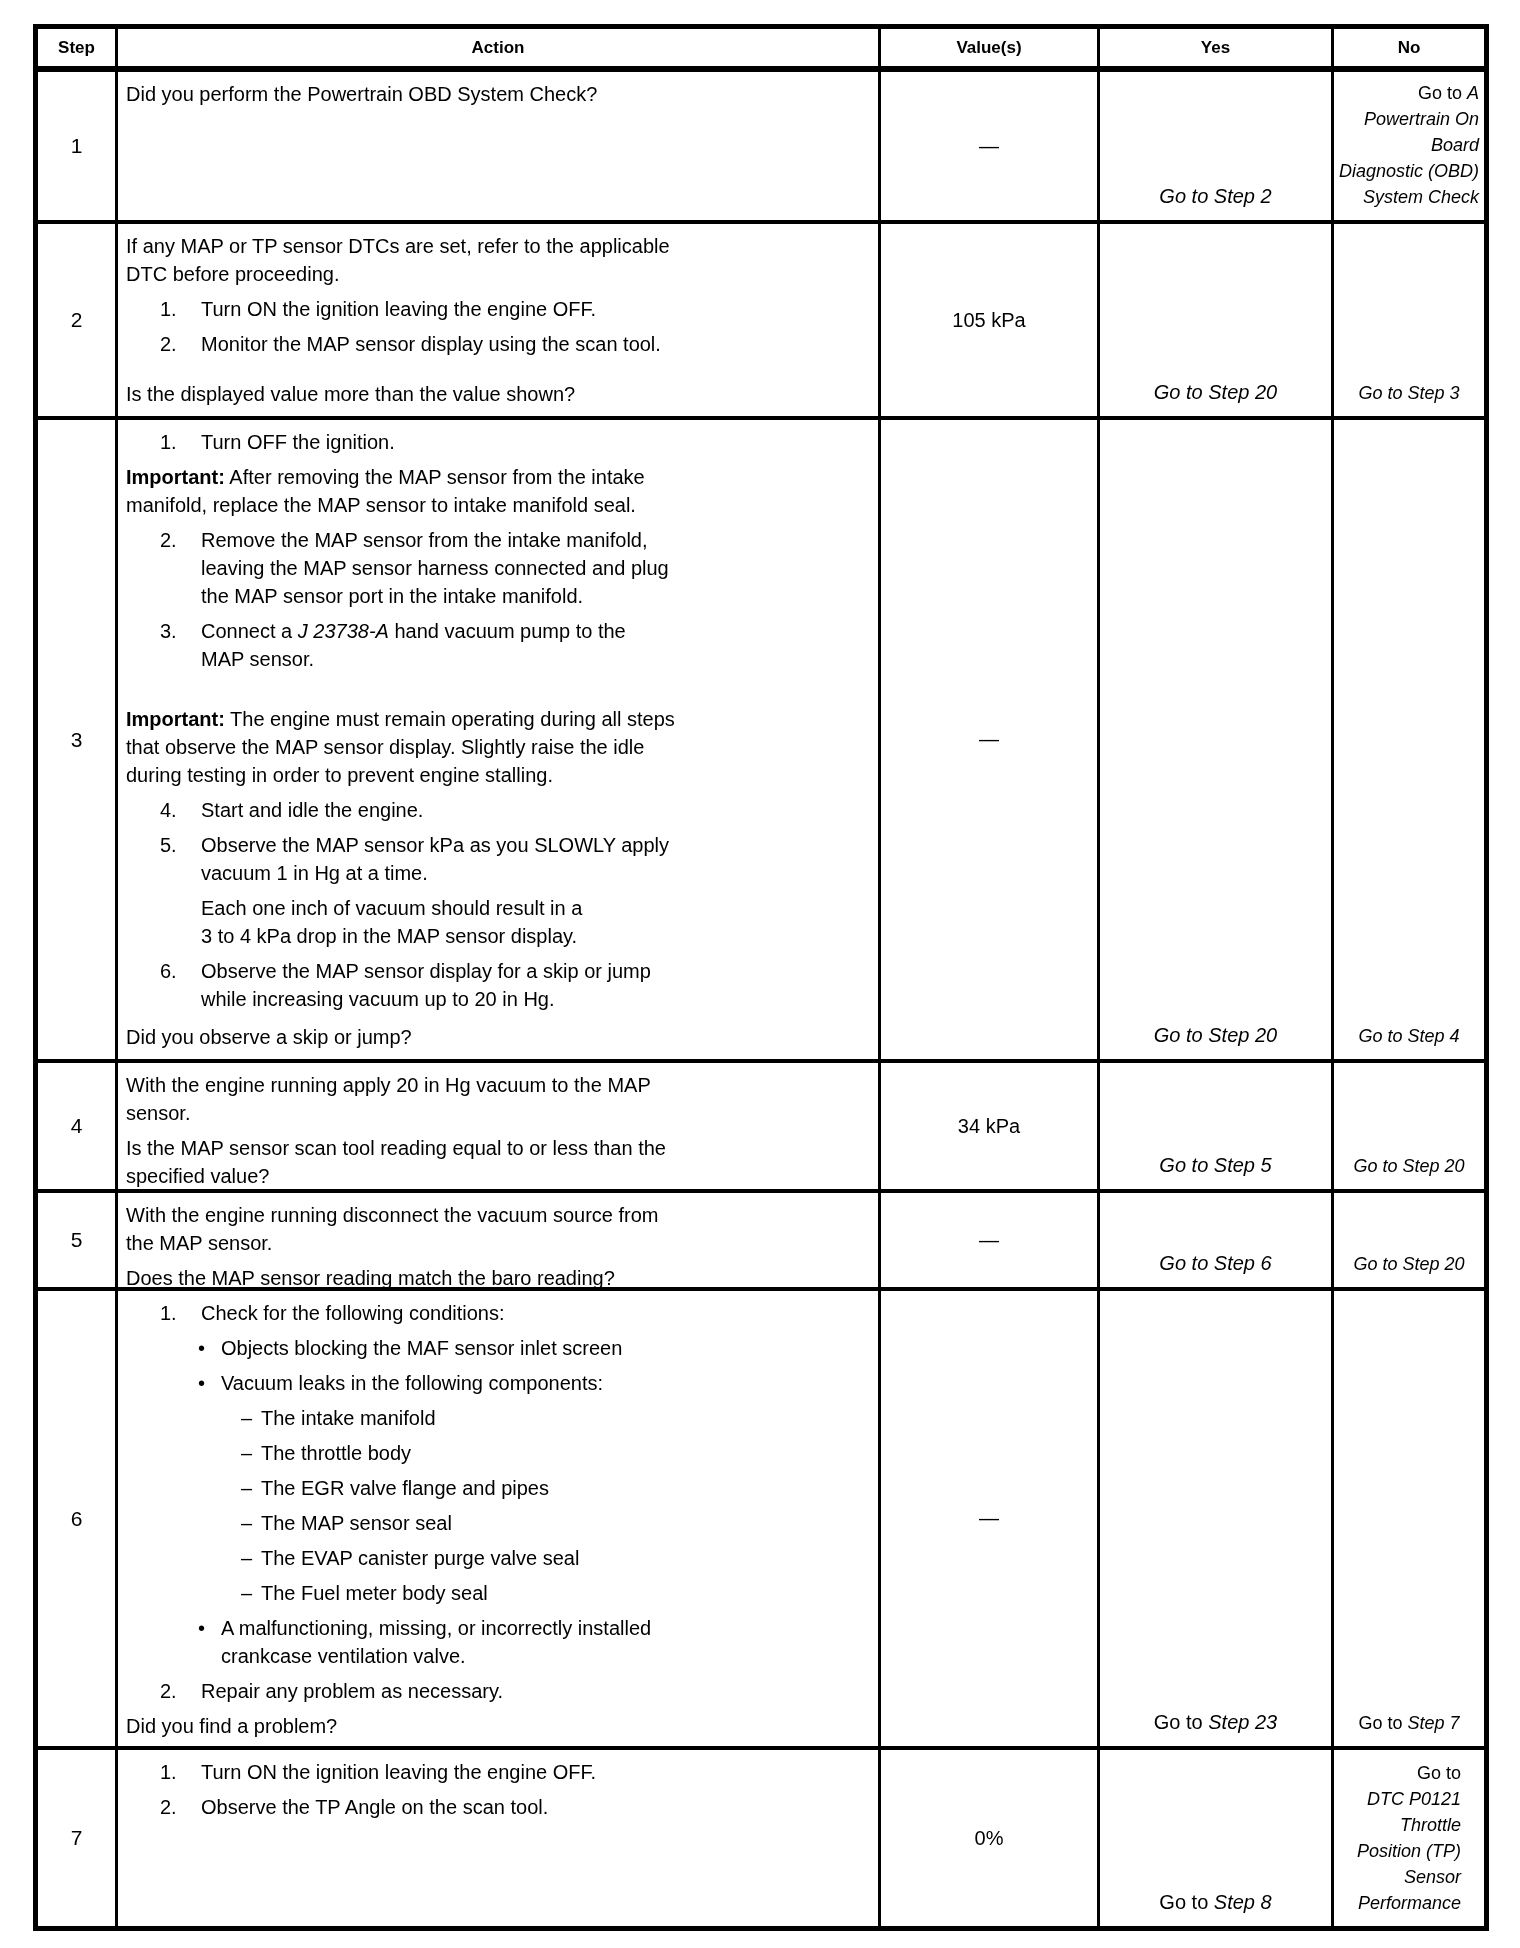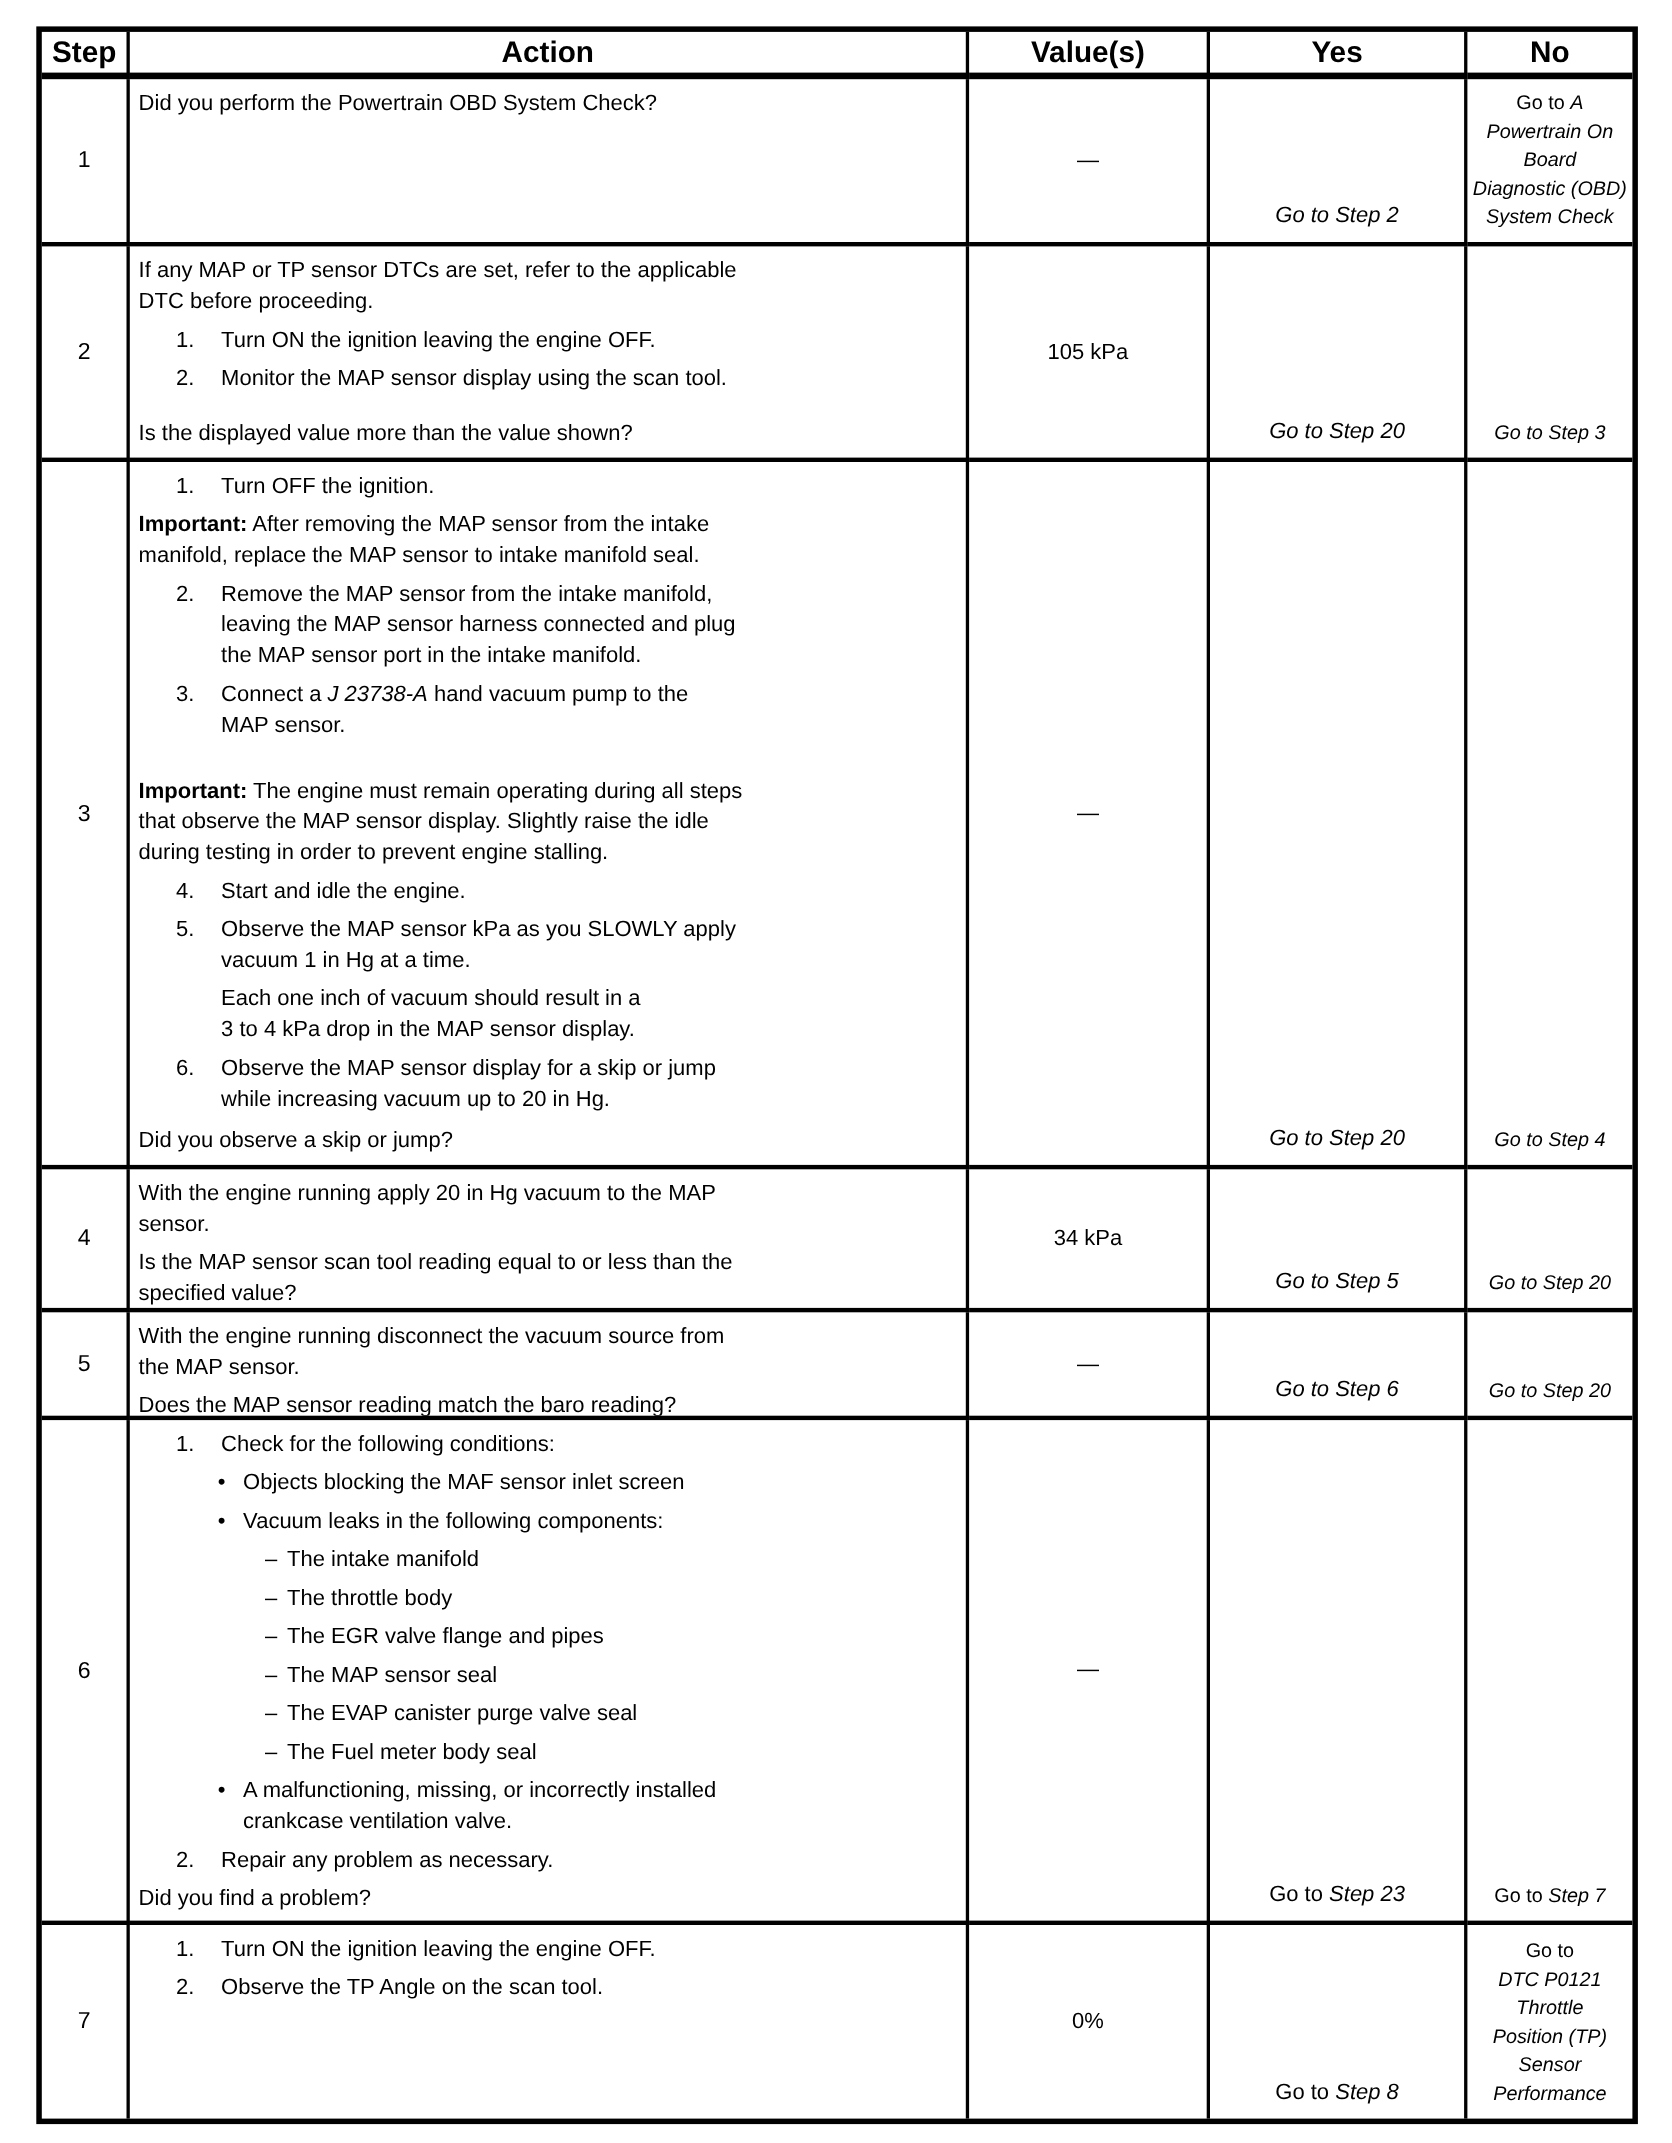--- a/index.html
+++ b/index.html
@@ -3,23 +3,23 @@
 <meta charset="utf-8">
 <style>
   html,body{margin:0;padding:0;background:#fff;}
   body{width:1520px;height:1948px;position:relative;color:var(--ink,#000);
        font-family:"Liberation Sans",sans-serif;}
   .tbl{position:absolute;left:33px;top:24px;width:1446px;box-sizing:content-box;
        border:5px solid var(--ink,#000);display:grid;
        grid-template-columns:80px 763px 219px 234px 150px;background:var(--paper,#fff);}
   .cell{box-sizing:border-box;border-right:3px solid var(--ink,#000);
         border-bottom:4px solid var(--ink,#000);overflow:hidden;}
-  .cell:nth-child(5n){border-right:none;}
+  .cell:nth-child(5n){border-right:none;text-align:right;}
   .r0{height:43px;border-bottom:6px solid var(--ink,#000);display:flex;align-items:center;
-      justify-content:center;font-weight:bold;font-size:27px;}
+      justify-content:center;font-weight:bold;font-size:17px;}
   .r1{height:152px}.r2{height:196px}.r3{height:643px}.r4{height:130px}
   .r5{height:98px}.r6{height:459px}.r7{height:176px;border-bottom:none;}
   .step{display:flex;align-items:center;justify-content:center;font-size:21px;}
   .action{display:flex;flex-direction:column;padding:8px 10px 8px 8px;
           font-size:20px;line-height:28px;}
   .blk{margin-top:7px;display:flex;align-items:flex-start;}
   .blk:first-child{margin-top:0;}
   .para,.question,.sub{display:block;max-width:560px;}
   .num{padding-left:34px;}
   .num .marker{flex:0 0 41px;}

